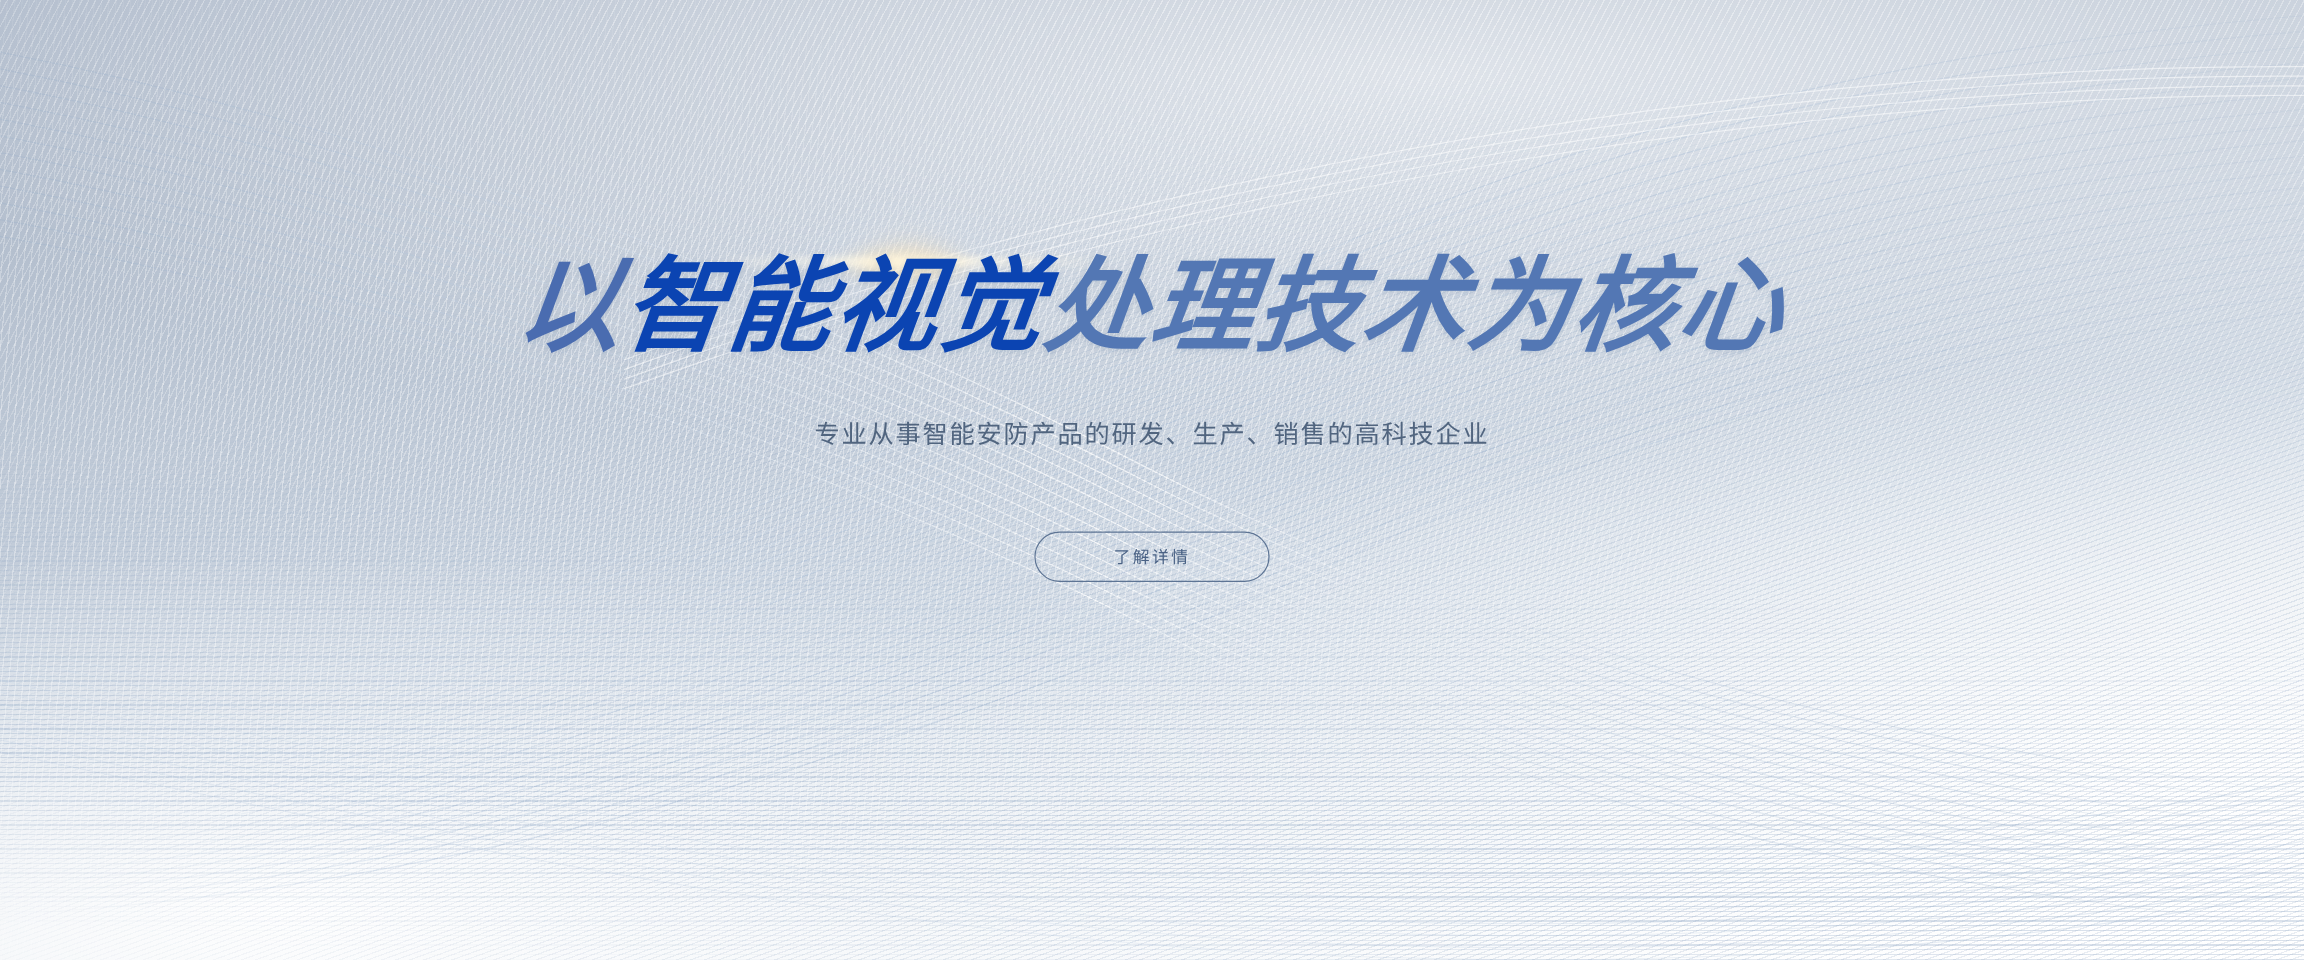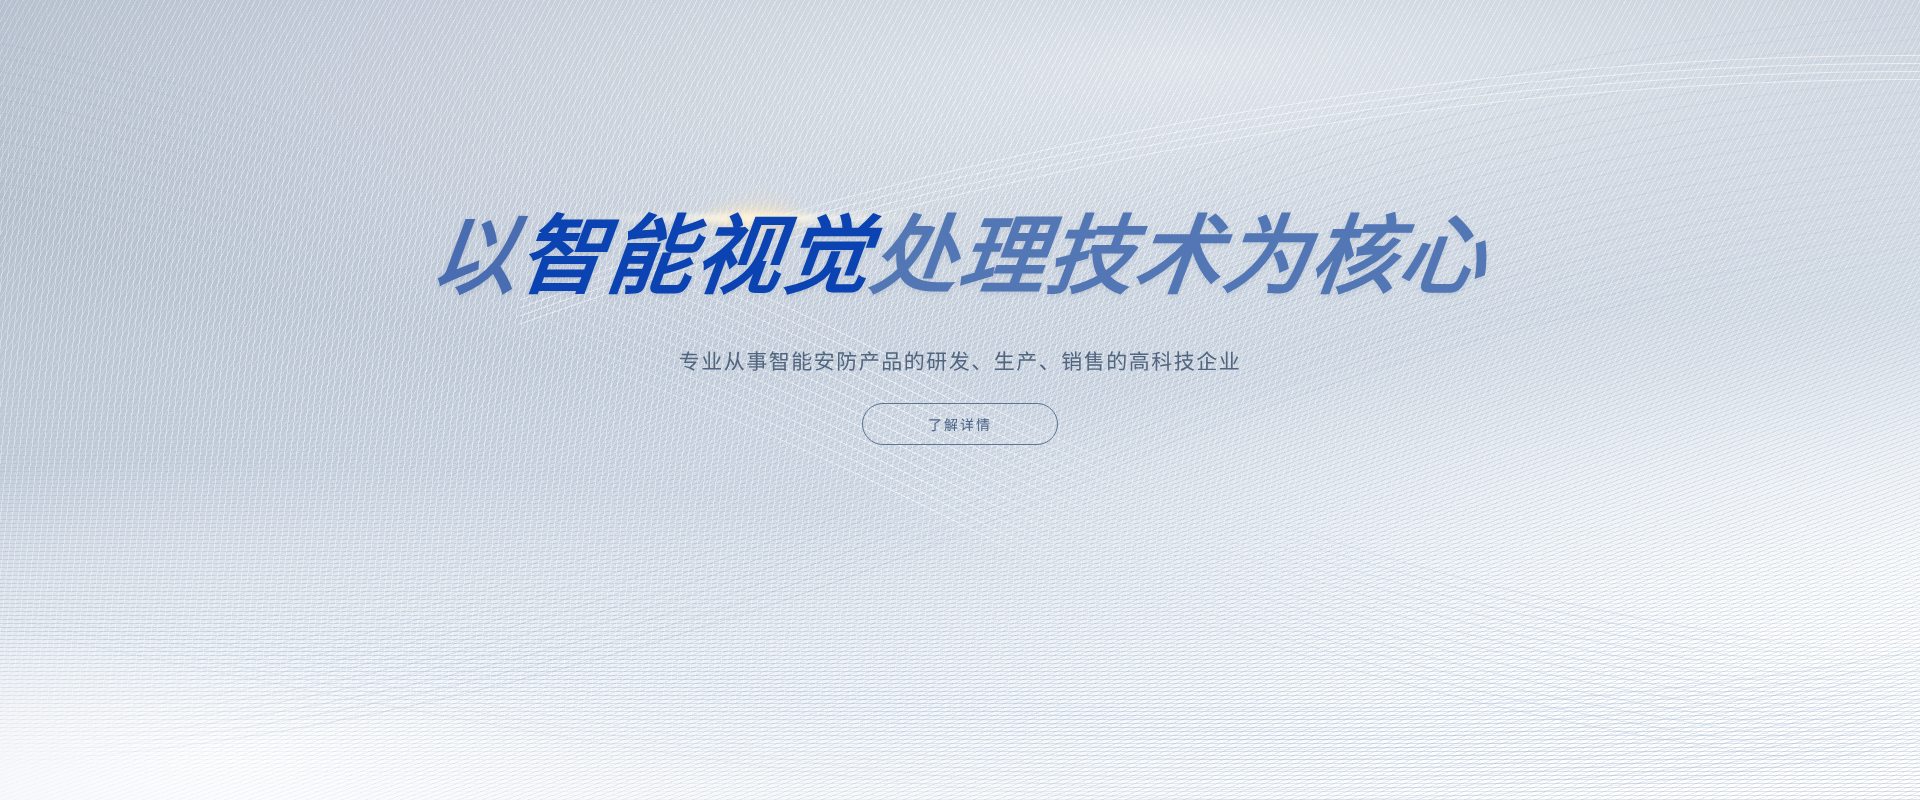--- a/index.html
+++ b/index.html
@@ -112,21 +112,21 @@
     margin-top:42px;
     font-size:21px;
     font-weight:400;
     letter-spacing:1.5px;
     color:#51657f;
     white-space:nowrap;
     text-align:right;
   }
 
   .cta {
-    margin-top:28px;
+    margin-top:68px;
     width:196px; height:42px;
     display:flex; align-items:center; justify-content:center;
     border:1px solid #5d7characters;
     border:1px solid #5d7494;
     border-radius:21px;
     background:transparent;
     color:#4a6285;
     font-size:14px;
     letter-spacing:2px;
     font-family:Liberation Serif, serif;

